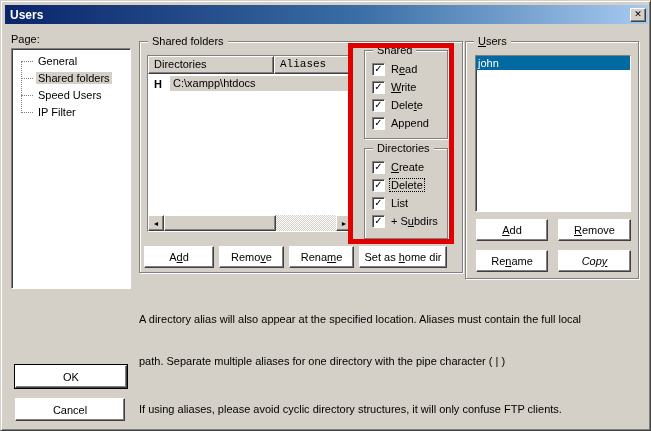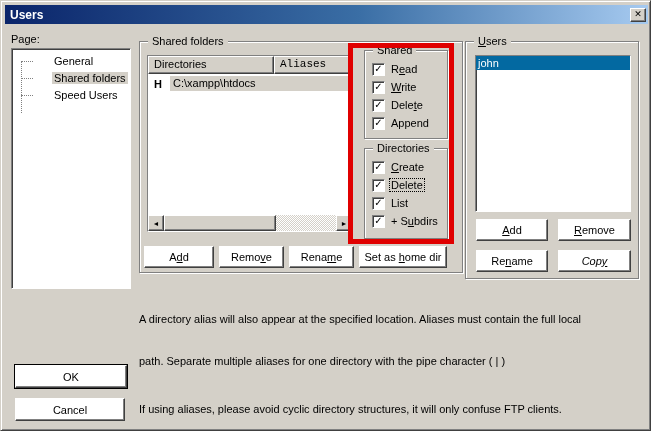--- a/index.html
+++ b/index.html
@@ -49,21 +49,21 @@
     position: absolute; top: -7px; left: 8px; background: #d4d0c8; padding: 0 4px;
     white-space: pre; line-height: 13px;
   }
   .mn { text-decoration: underline; }
 
   
   .page-label { position: absolute; left: 10px; top: 32px; }
   .page-list { position: absolute; left: 10px; top: 47px; width: 120px; height: 241px; }
   .tree { position: relative; padding-top: 4px; }
   .tree::before { content:""; position:absolute; left: 9px; top: 12px; height: 52px; border-left: 1px dotted #808080; }
-  .tree-item { position: relative; height: 17px; line-height: 16px; padding-left: 40px; white-space: pre; cursor: default; }
+  .tree-item { position: relative; height: 17px; line-height: 16px; padding-left: 24px; white-space: pre; cursor: default; }
   .tree-item::before { content:""; position:absolute; left: 9px; top: 8px; width: 12px; border-top: 1px dotted #808080; }
   .tree-item .lbl { padding: 0 2px; }
   .tree-item.selected .lbl { background: #d4d0c8; }
 
   
   .shared-group { left: 138px; top: 40px; width: 324px; height: 232px; }
   .dir-list { position: absolute; left: 146px; top: 54px; width: 206px; height: 177px; display: flex; flex-direction: column; }
   .lv-header { display: flex; height: 18px; flex: none; }
   .lv-col {
     background: #d4d0c8; border: 1px solid; border-color: #fff #404040 #404040 #fff;
@@ -132,20 +132,21 @@
         <span>✕</span>
       </span>
   </div>
 
   <div class="page-label">Page:</div>
   <div class="page-list sunken">
     <div class="tree">
       <div class="tree-item"><span class="lbl">General</span></div>
       <div class="tree-item selected"><span class="lbl">Shared folders</span></div>
       <div class="tree-item"><span class="lbl">Speed Users</span></div>
+      <div class="tree-item"><span class="lbl">IP Filter</span></div>
     </div>
   </div>
 
   <div class="groupbox shared-group">
     <span class="group-label">Shared folders</span>
   </div>
 
   <div class="dir-list sunken">
     <div class="lv-header">
       <span class="lv-col c1">Directories</span>

